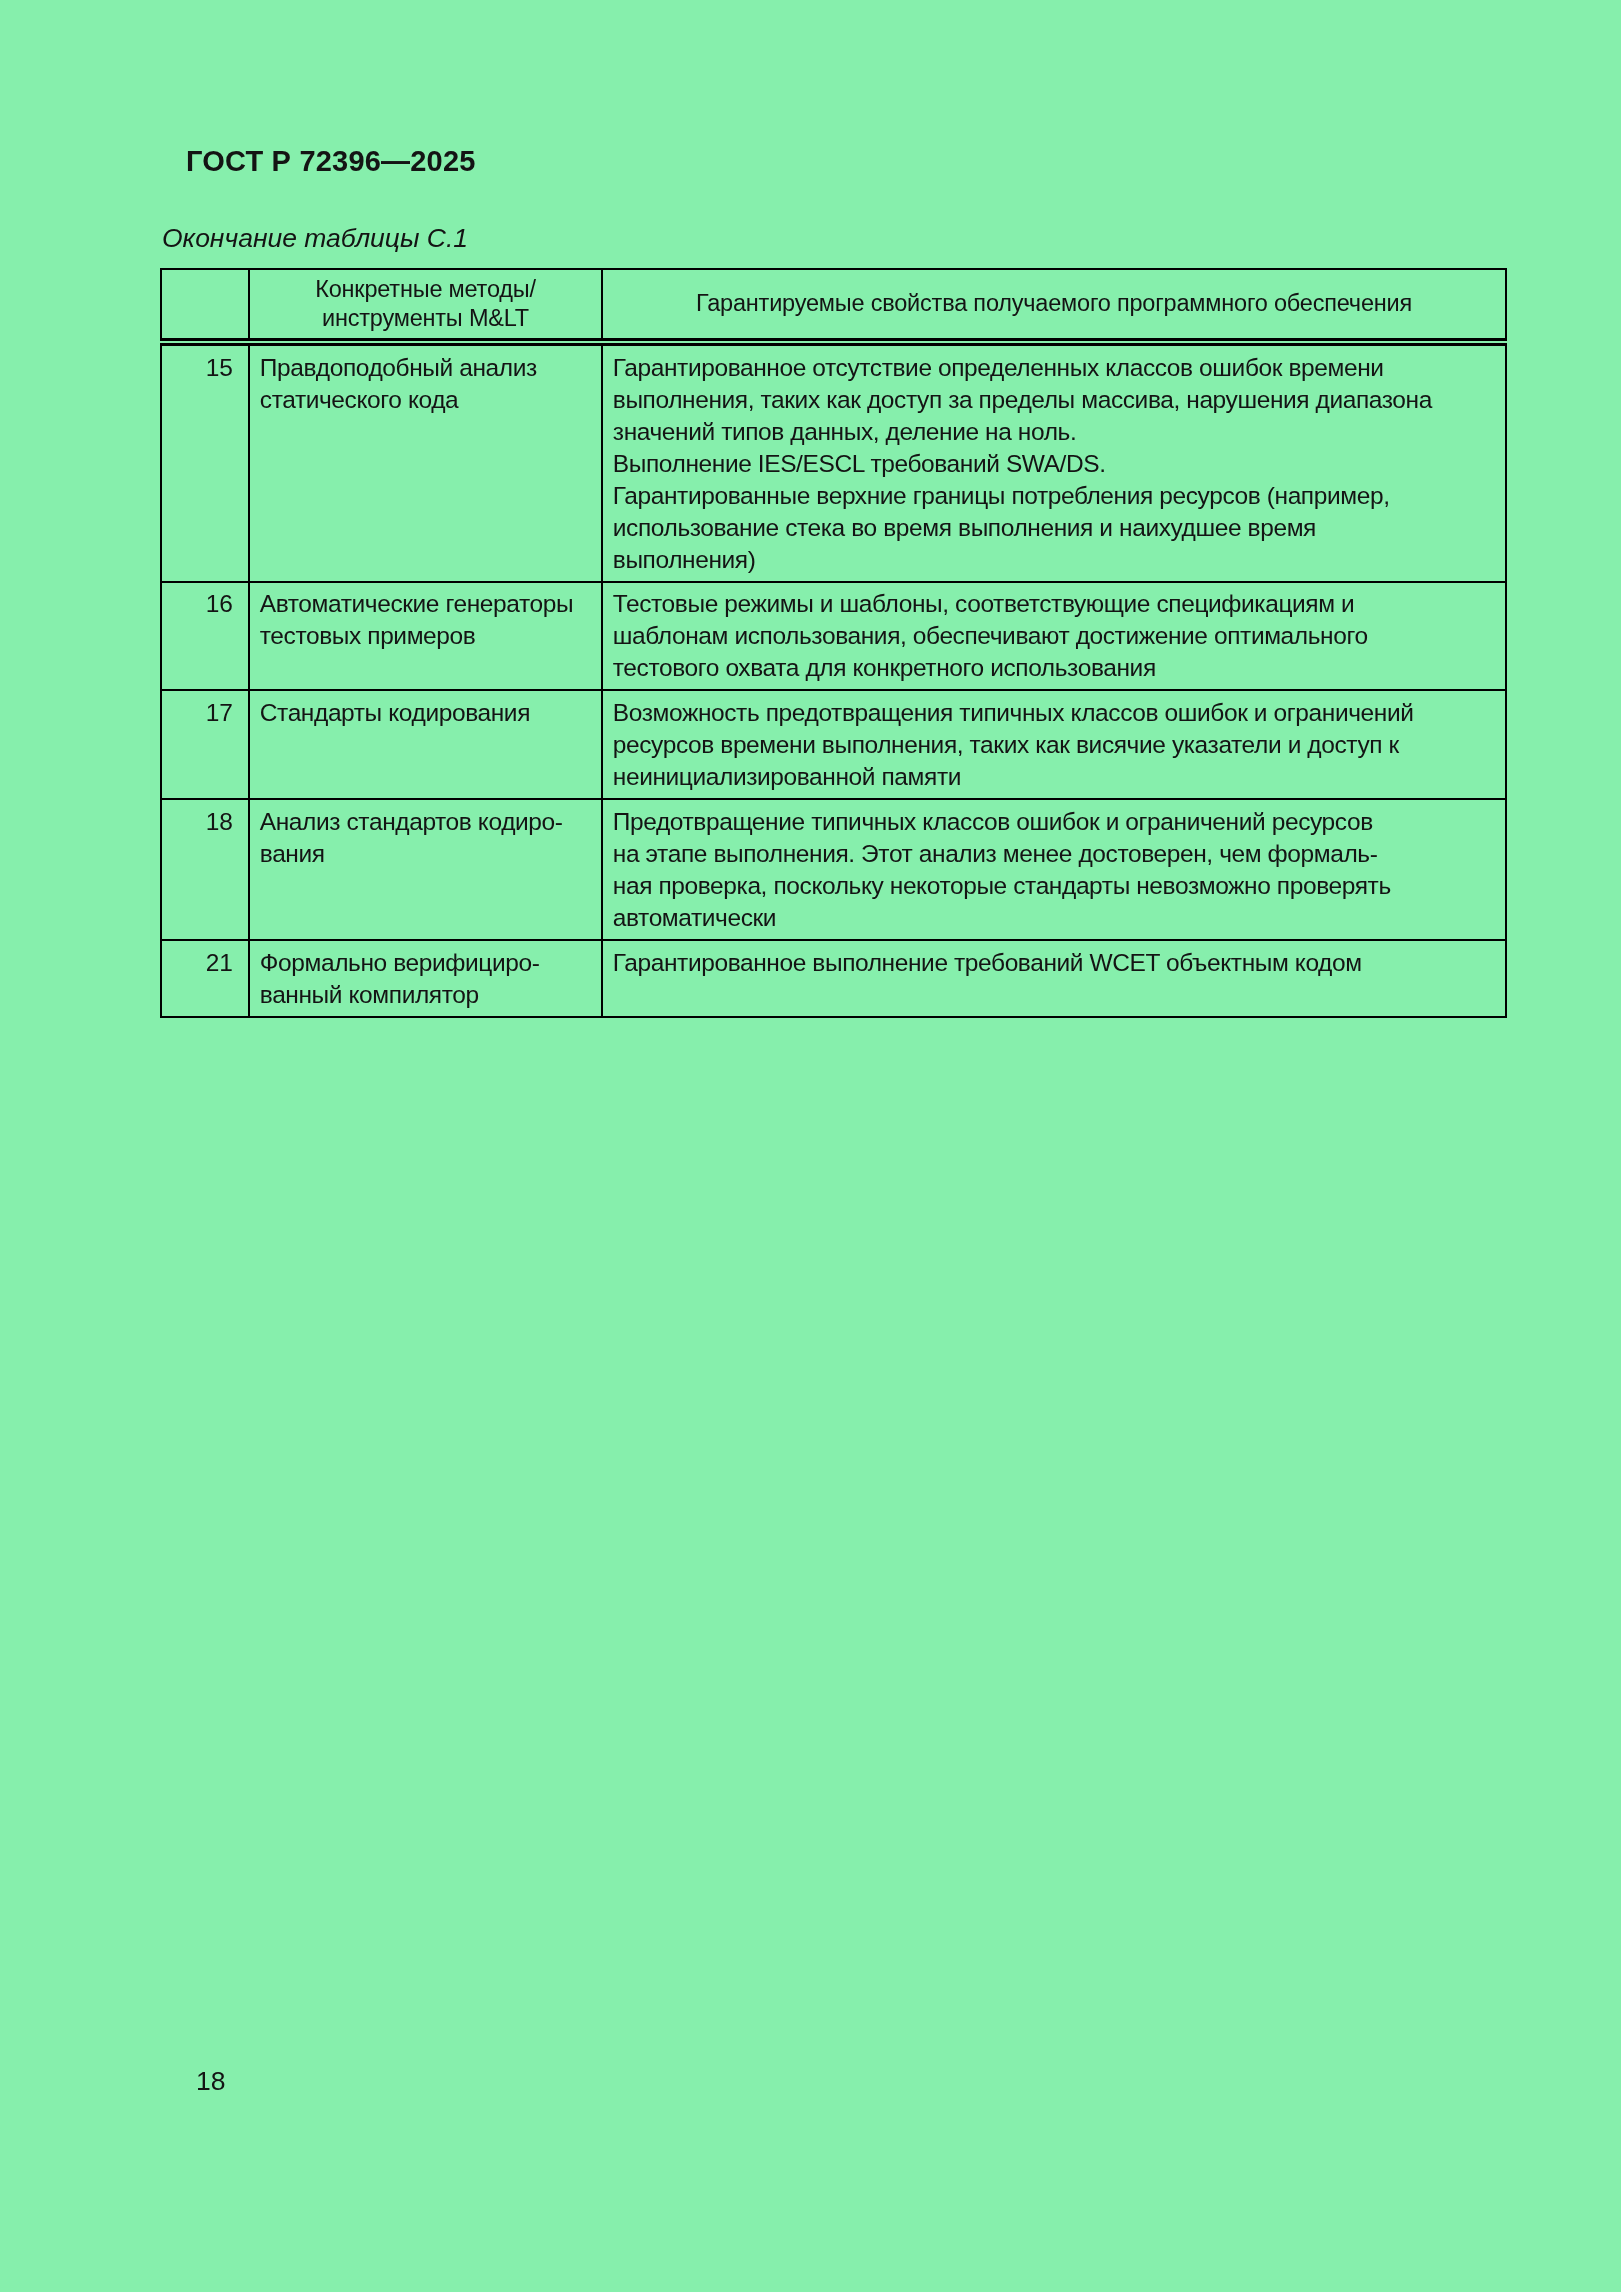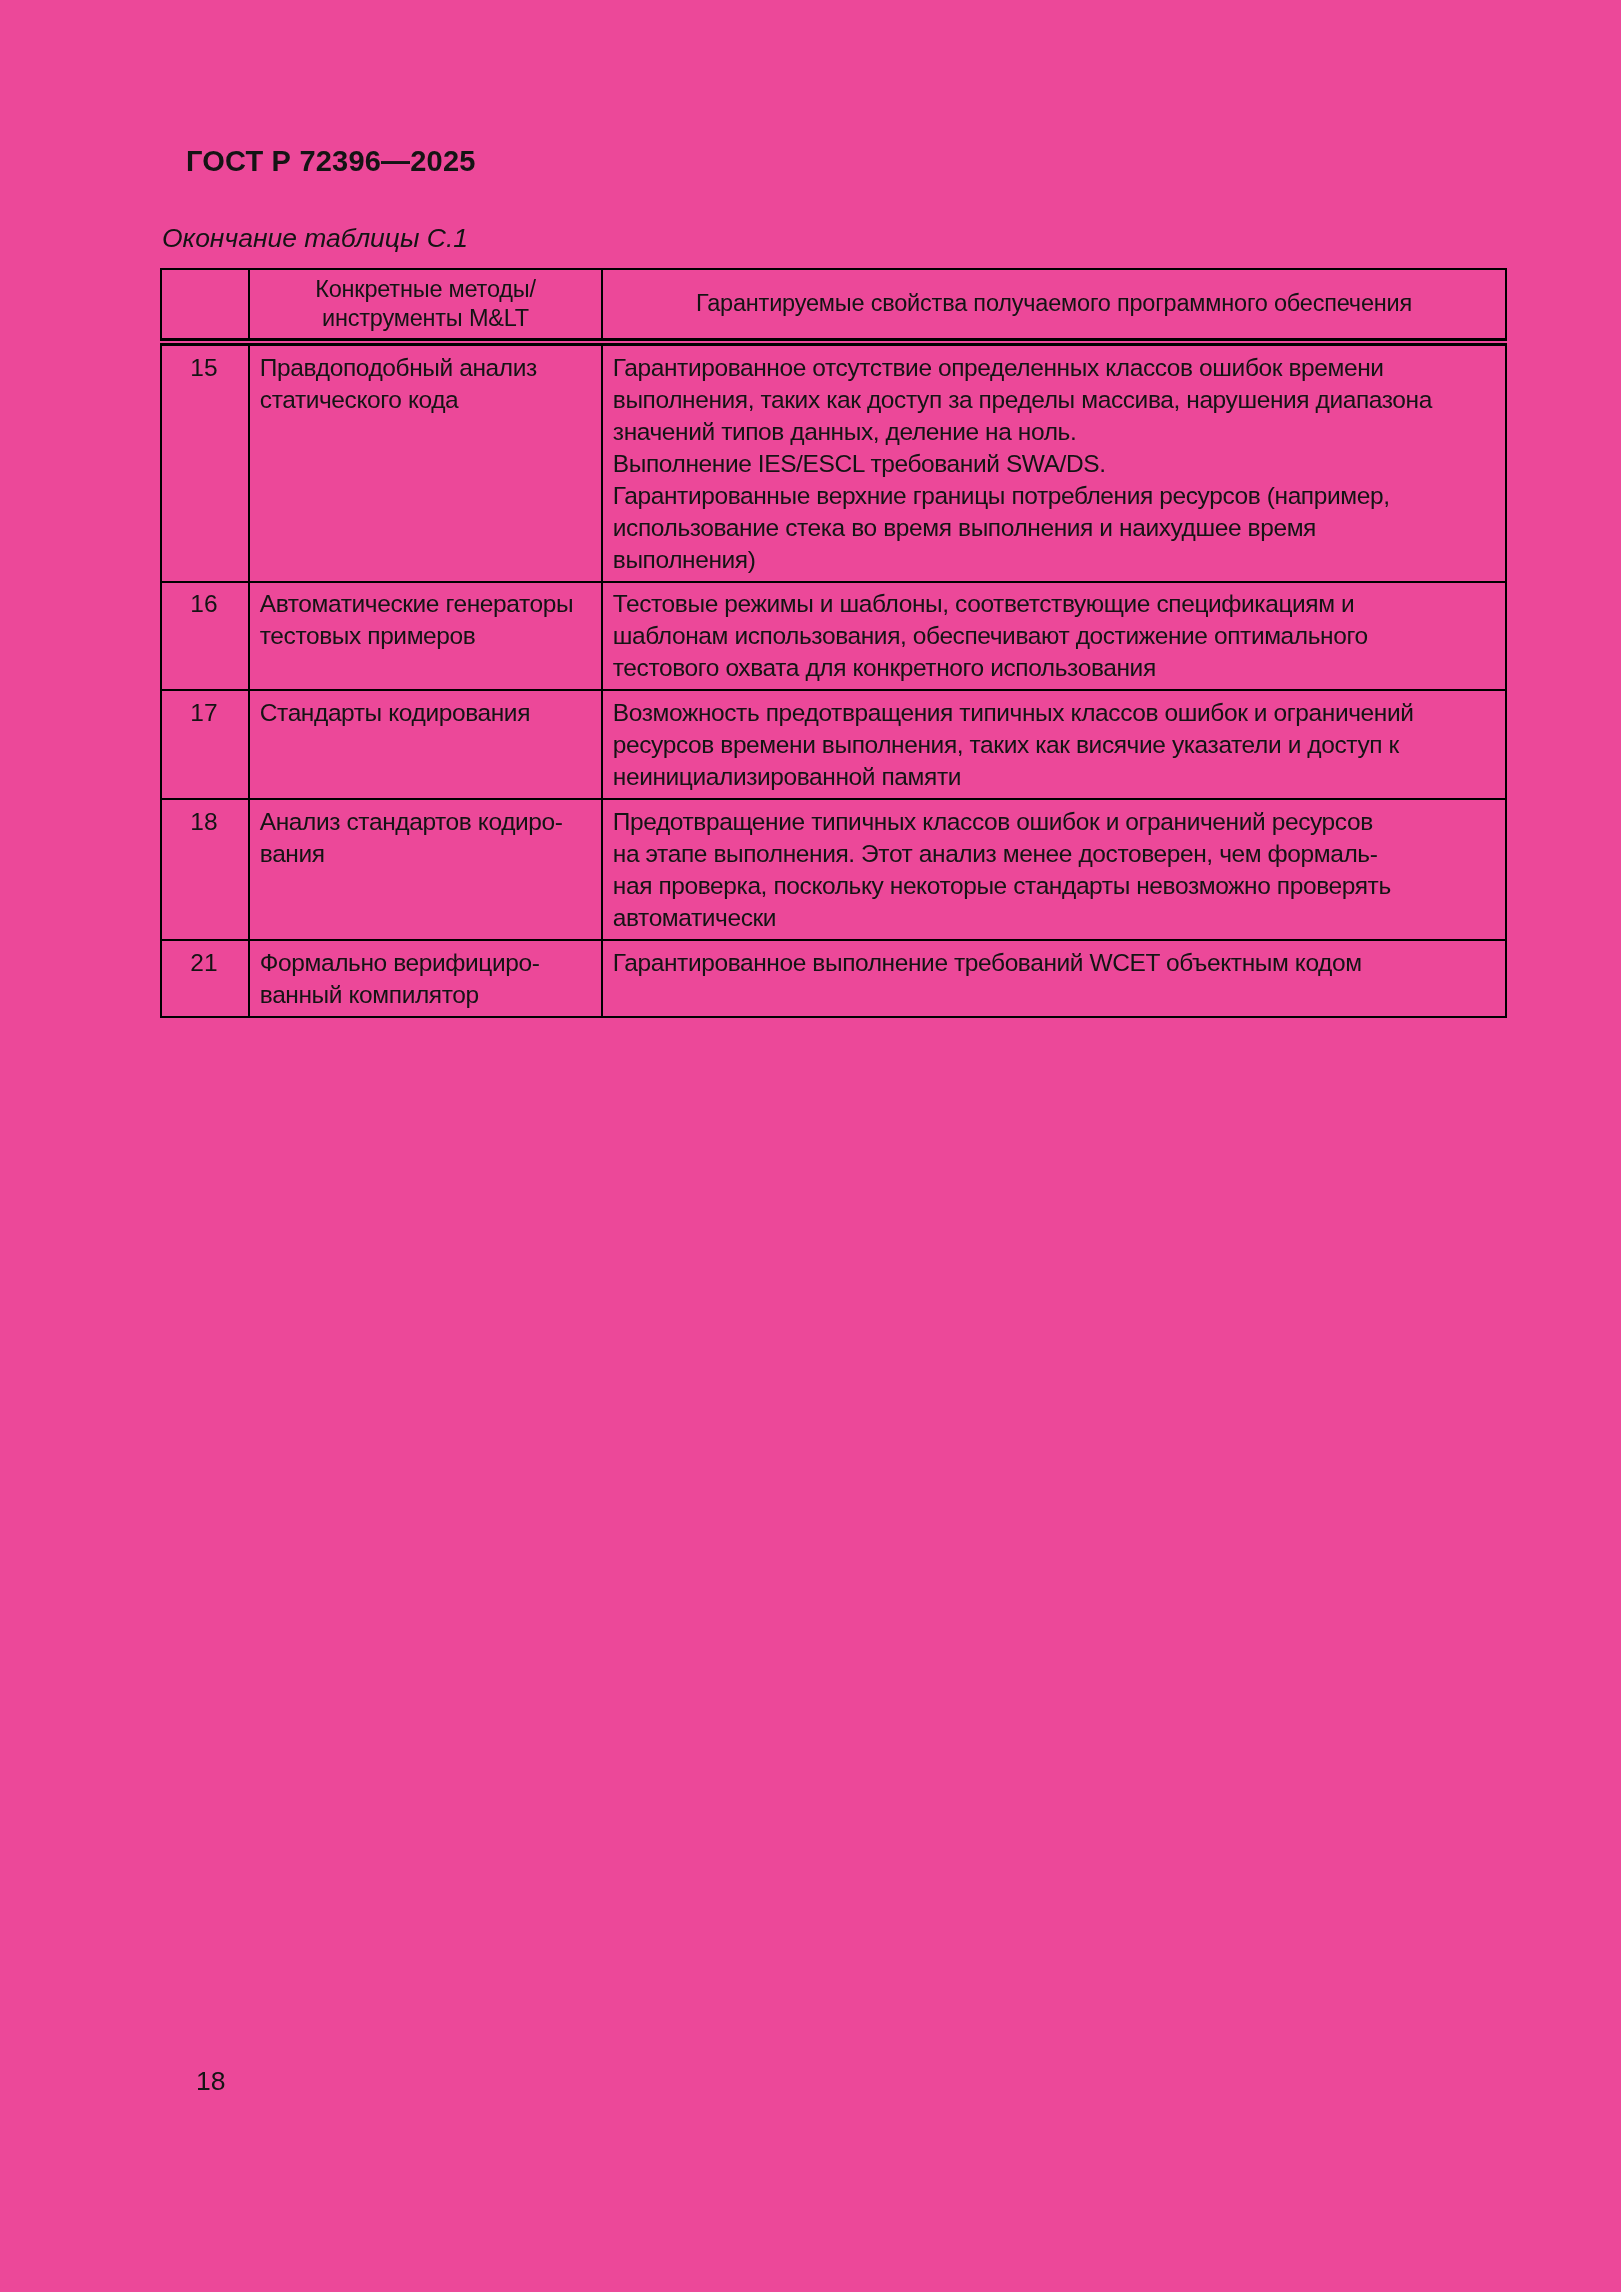--- a/index.html
+++ b/index.html
@@ -7,21 +7,21 @@
   body {
     width: 1621px;
     height: 2293px;
     position: relative;
     font-family: "Liberation Sans", "DejaVu Sans", sans-serif;
     color: #141414;
   }
   .page {
     position: absolute;
     inset: 0;
-    background: #ec4899;
+    background: #86efac;
   }
   .doc-code {
     position: absolute;
     top: 145px;
     left: 186px;
     font-size: 29px;
     font-weight: bold;
     letter-spacing: 0.2px;
     white-space: nowrap;
   }
@@ -60,23 +60,23 @@
   table.gost-table td {
     border: 2px solid #000;
     font-size: 24.5px;
     line-height: 32px;
     vertical-align: top;
     padding: 5.9px 9.8px 4.9px 9.8px;
     white-space: pre-line;
     letter-spacing: -0.4px;
   }
   table.gost-table td.num {
-    text-align: center;
+    text-align: right;
     padding-left: 3.9px;
-    padding-right: 6px;
+    padding-right: 15px;
     letter-spacing: 0;
   }
   .page-number {
     position: absolute;
     top: 2066px;
     left: 196px;
     font-size: 26.5px;
   }
 </style>
 </head>

